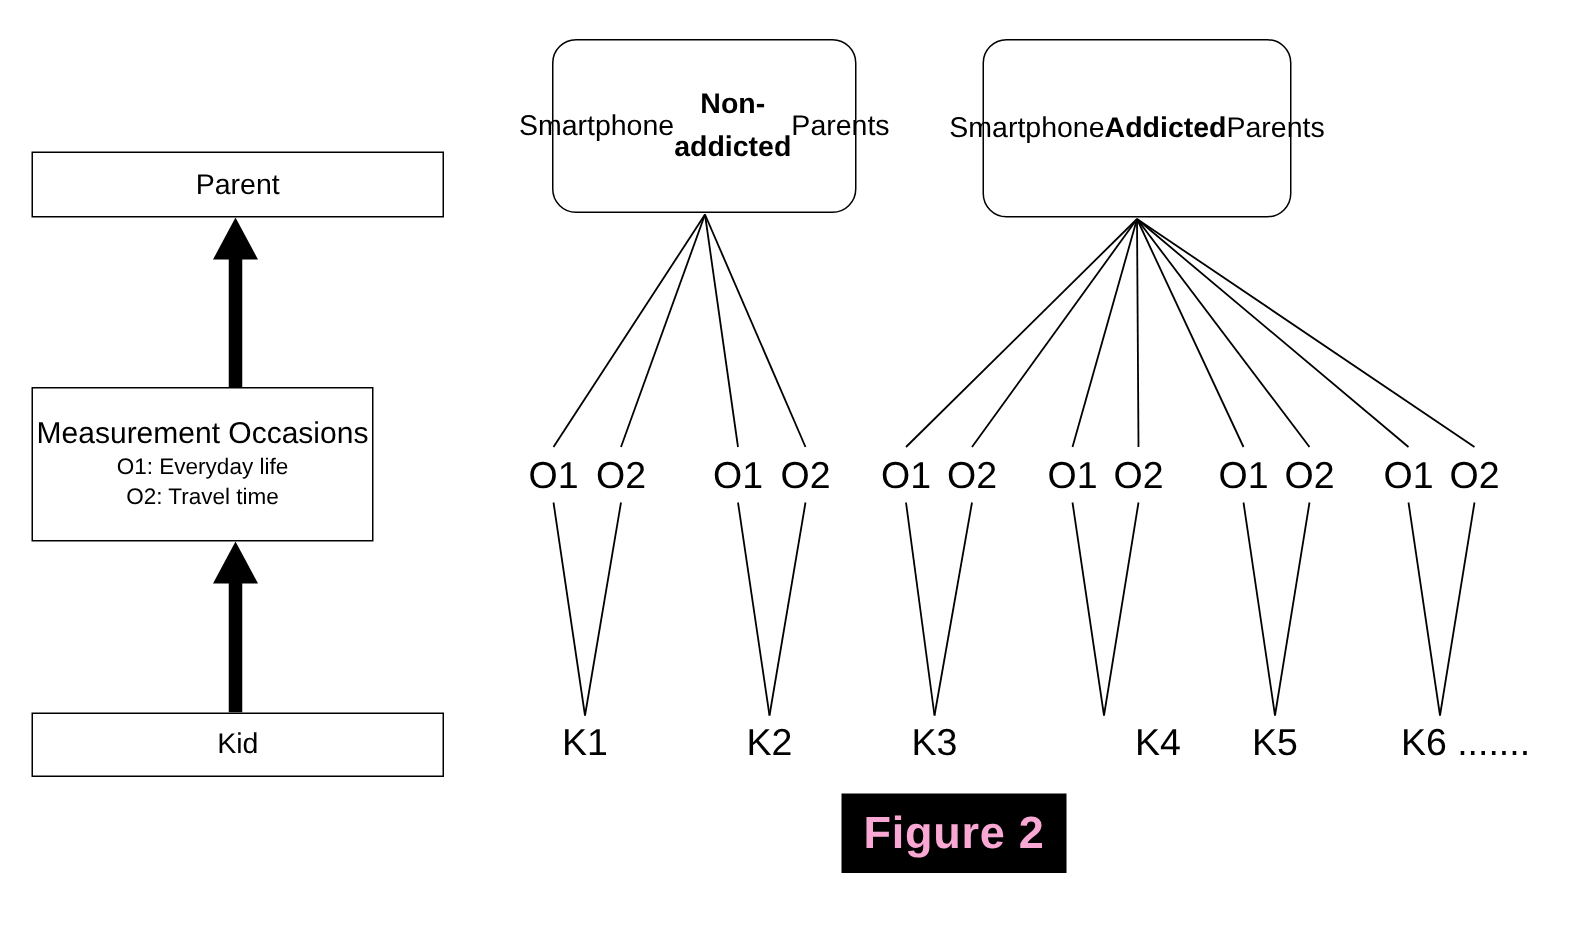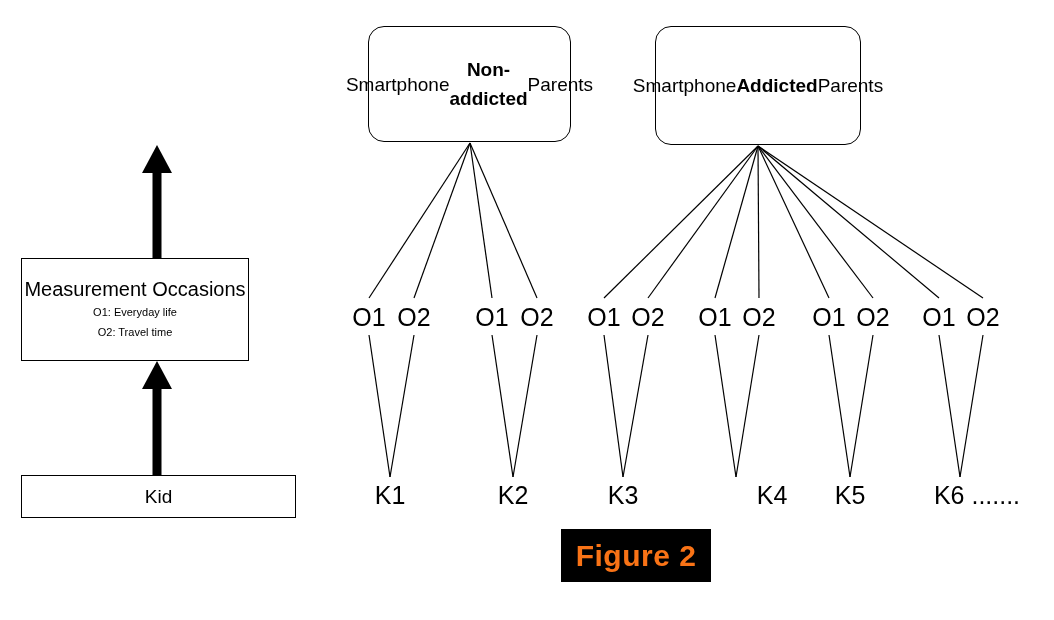--- a/index.html
+++ b/index.html
@@ -24,21 +24,21 @@
     align-items:center;
     justify-content:center;
     text-align:center;
   }
   #parent-box{left:21px;top:101px;width:275px;height:44px;}
   #measure-box{left:21px;top:258px;width:228px;height:103px;}
   #kid-box{left:21px;top:475px;width:275px;height:43px;}
 
   .legend-title{font-size:19px;line-height:25px;}
   .legend-title.strongish{font-size:20px;}
-  .legend-sub{font-size:11px;line-height:20px;}
+  .legend-sub{font-size:15px;line-height:20px;}
 
   
   .group-box{
     position:absolute;
     box-sizing:border-box;
     border:1.6px solid #000;
     border-radius:16px;
     background:#fff;
     display:flex;
     align-items:center;
@@ -59,21 +59,21 @@
     white-space:nowrap;
     transform:translateX(-50%);
   }
   .o-label{top:305px;}
   .k-label{top:483px;}
 
   
   #figure-caption{
     position:absolute;
     left:561px;top:529px;width:150px;height:53px;
-    background:#000;color:#f97316;
+    background:#000;color:#f9a8d4;
     font-size:30px;font-weight:bold;
     display:flex;align-items:center;justify-content:center;
     letter-spacing:0.5px;
   }
 
   svg{position:absolute;left:0;top:0;width:1054px;height:620px;pointer-events:none;}
 </style>
 </head>
 <body>
 
@@ -117,20 +117,23 @@
         <rect x="152.5" y="166" width="9" height="92"></rect>
         <polygon points="157,145 172,173 142,173"></polygon>
       </g>
       <g>
         <rect x="152.5" y="382" width="9" height="93"></rect>
         <polygon points="157,361 172,389 142,389"></polygon>
       </g>
     </g>
   </svg>
 
+  <div class="legend-box" id="parent-box">
+    <div class="legend-title">Parent</div>
+  </div>
 
   <div class="legend-box" id="measure-box">
     <div class="legend-title strongish">Measurement Occasions</div>
     <div class="legend-sub">O1: Everyday life</div>
     <div class="legend-sub">O2: Travel time</div>
   </div>
 
   <div class="legend-box" id="kid-box">
     <div class="legend-title">Kid</div>
   </div>

